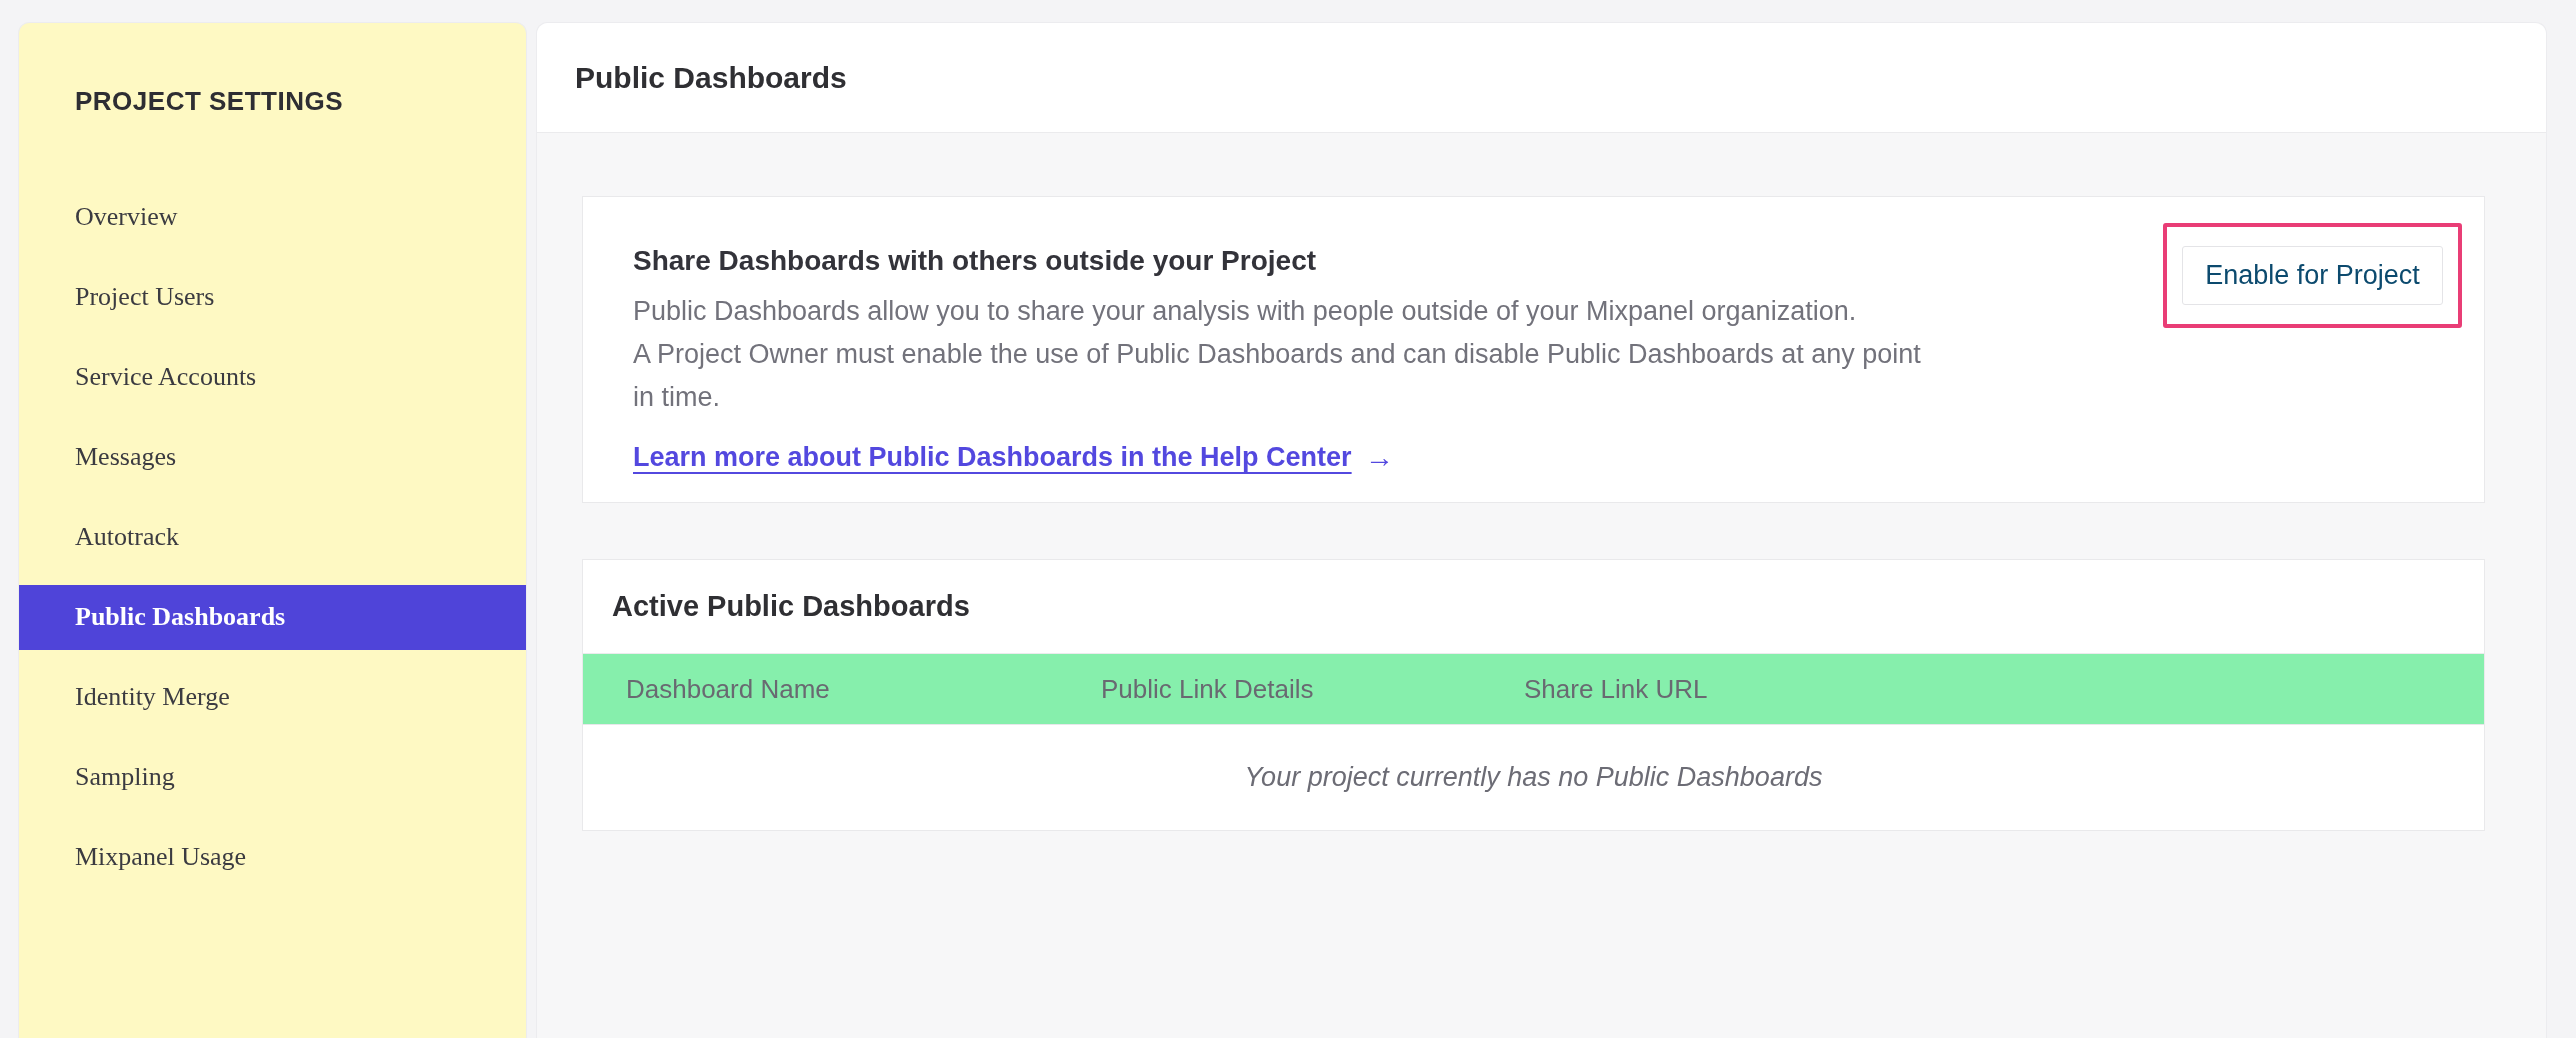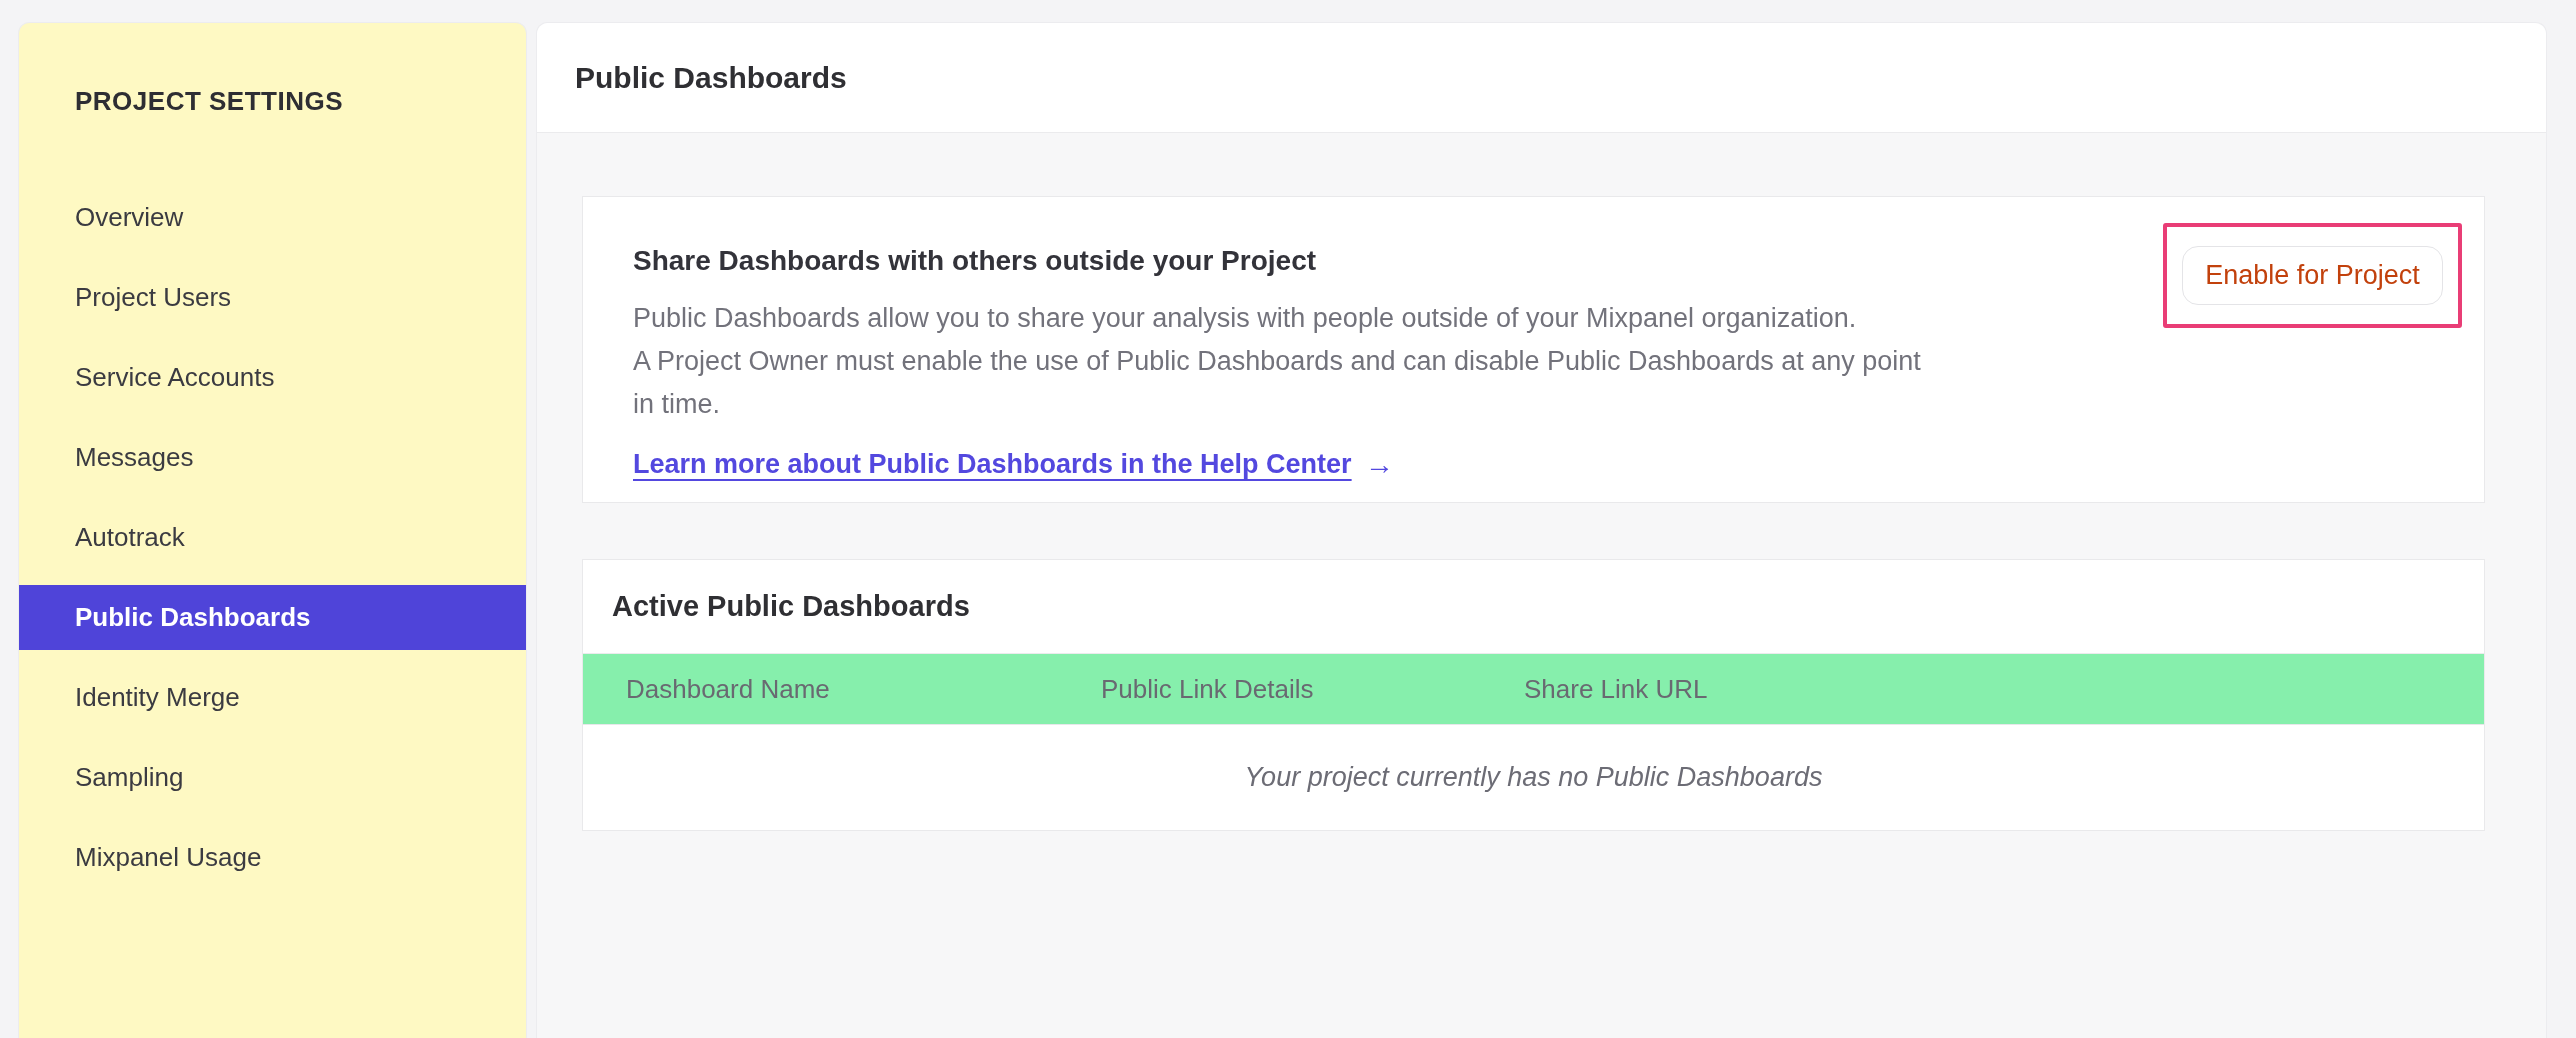--- a/index.html
+++ b/index.html
@@ -24,21 +24,21 @@
   .sidebar{
     position:absolute;left:18px;top:22px;width:509px;bottom:0;
     background:#fef9c3;border:1px solid #ececef;border-bottom:none;
     border-radius:11.4px 11.4px 0 0;
   }
   .sidebar-title{
     position:absolute;left:0;right:0;top:56px;height:44px;
     display:flex;align-items:center;padding-left:56px;
     font-size:26px;font-weight:bold;letter-spacing:0.5px;color:#2e2e33;
   }
-  .nav{position:absolute;left:0;right:0;top:154px;}
+  .nav{position:absolute;left:0;right:0;top:154px;font-family:Liberation Serif, serif;}
   .nav-item{
     height:80px;display:flex;align-items:center;padding-left:56px;
     font-size:26px;color:#3b3b41;cursor:pointer;
   }
   .nav-item.active{
     background:var(--accent);color:#ffffff;font-weight:bold;
     height:65px;margin:7.6px 0;
   }
 
   
@@ -54,38 +54,38 @@
   }
   .main-header h1{font-size:30px;font-weight:bold;color:#2f2f33;}
   .content{position:absolute;left:0;right:0;top:112px;bottom:0;}
 
   
   .card{
     position:absolute;background:#ffffff;border:1.9px solid var(--card-border);
   }
   .share-card{left:45px;top:61px;width:1903px;height:307px;padding:48px 0 0 50px;}
   .share-title{font-size:28px;font-weight:bold;color:#33333a;}
-  .share-body{margin-top:20px;font-size:27px;line-height:43px;color:#72727b;max-width:1336px;}
+  .share-body{margin-top:13px;font-size:27px;line-height:43px;color:#72727b;max-width:1336px;}
   .share-link-row{margin-top:22px;display:flex;align-items:center;gap:13.4px;font-weight:bold;}
   .share-link{
     font-size:27px;color:var(--link);text-decoration:underline;
     text-underline-offset:5.7px;cursor:pointer;
   }
   .arrow-glyph{font-size:29px;color:var(--link);text-decoration:none;}
 
   .annotation-box{
     position:absolute;right:22px;top:26px;width:299px;height:105px;
     border:4.8px solid var(--pink);border-radius:2.9px;
     display:flex;align-items:center;justify-content:center;
   }
   .enable-btn{
     width:261px;height:59px;background:#ffffff;
-    border:1.9px solid #e4e4e7;border-radius:16px;
+    border:1.9px solid #e4e4e7;border-radius:3px;
     display:flex;align-items:center;justify-content:center;
-    font-size:27px;color:#c2410c;cursor:pointer;
+    font-size:27px;color:#0c4a6e;cursor:pointer;
   }
 
   
   .active-card{left:45px;top:424px;width:1903px;height:272px;display:flex;flex-direction:column;}
   .active-card-header{
     height:94px;flex:0 0 auto;display:flex;align-items:center;
     padding-left:29px;border-bottom:1.9px solid #ebebed;
   }
   .active-card-header h2{font-size:29px;font-weight:bold;color:#2f2f33;}
   .table-head{

